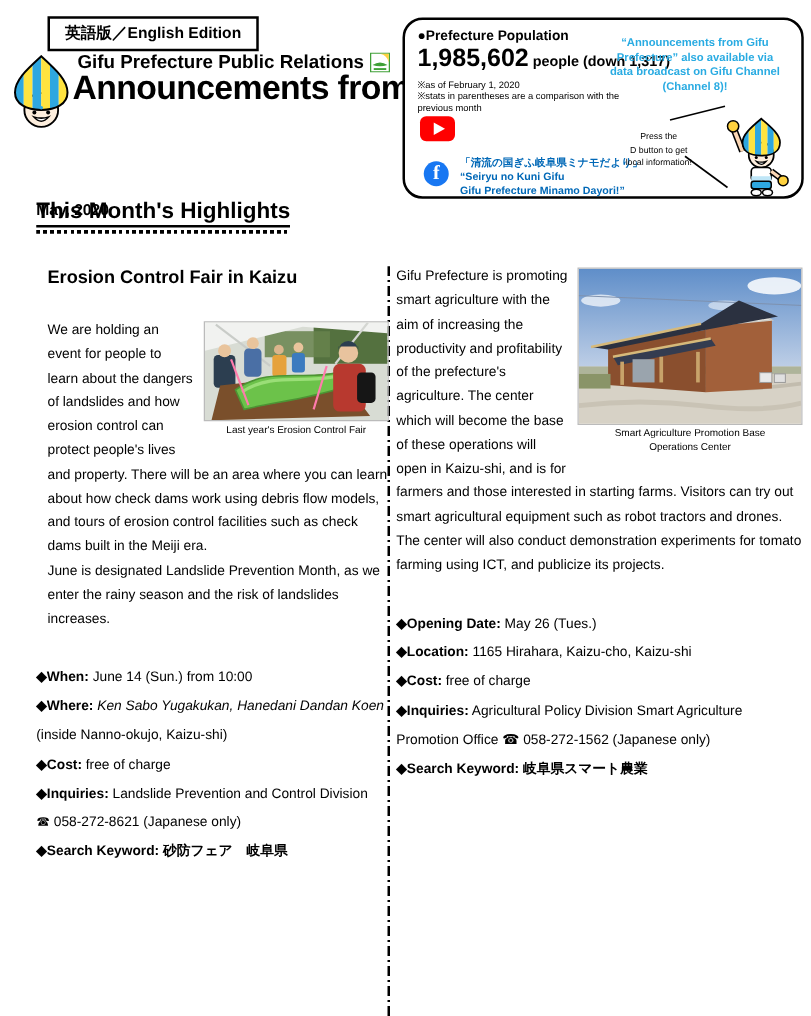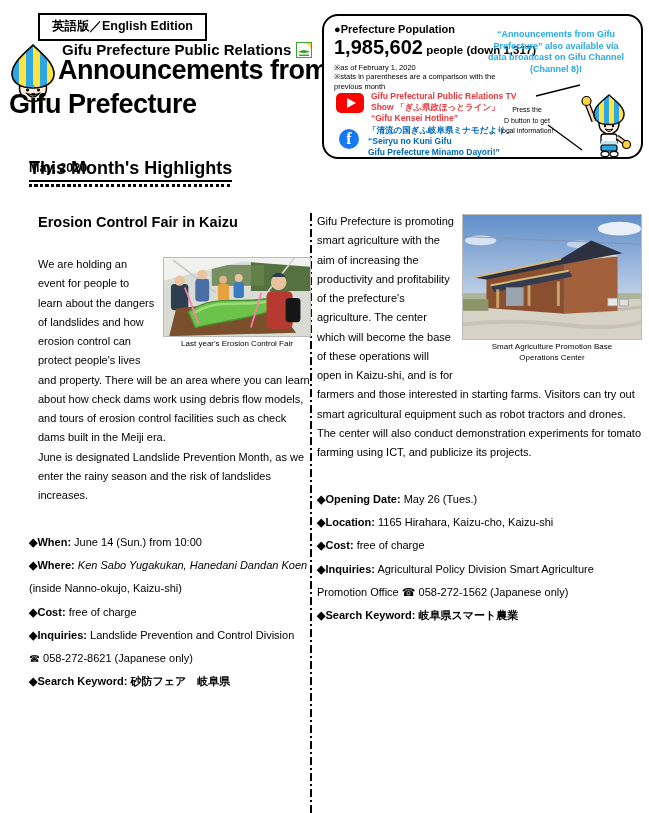--- a/index.html
+++ b/index.html
@@ -119,21 +119,20 @@
     <span>Gifu Prefecture Public Relations</span>
     <svg class="mini-logo" viewBox="0 0 16 16" aria-hidden="true">
       <rect x="0.5" y="0.5" width="15" height="15" fill="#fff" stroke="#3fa037"></rect>
       <path d="M8,1 A9,9 0 0 1 15,8 L15,1 Z" fill="#ffd23f"></path>
       <path d="M2,10 Q8,6 14,10 Q8,12 2,10 Z" fill="#3fa037"></path>
       <rect x="3" y="12.5" width="10" height="1.5" fill="#3fa037"></rect>
     </svg>
   </div>
 
   <div class="title1">Announcements from</div>
-  <div class="title2">Gifu Prefecture</div>
   <div class="issue-date">May, 2020</div>
 
   <div class="highlights-wrap">
     <span class="highlights">This Month's Highlights</span>
     <div class="dotline"></div>
   </div>
 
   <div class="info-box">
     <div class="pop-label">●Prefecture Population</div>
     <div class="pop-line">
@@ -141,23 +140,20 @@
     </div>
     <div class="pop-note1">※as of February 1, 2020</div>
     <div class="pop-note2">※stats in parentheses are a comparison with the previous month</div>
     <div class="broadcast">“Announcements from Gifu
 Prefecture” also available via
 data broadcast on Gifu Channel
 (Channel 8)!</div>
 
     <div class="yt-row">
       <span class="yt-icon"></span>
-      <span class="yt-text">Gifu Prefectural Public Relations TV
-Show 「ぎふ県政ほっとライン」
-“Gifu Kensei Hotline”</span>
     </div>
     <div class="fb-row">
       <span class="fb-icon"></span>
       <span class="fb-text">「清流の国ぎふ岐阜県ミナモだより」
 “Seiryu no Kuni Gifu
 Gifu Prefecture Minamo Dayori!”</span>
     </div>
 
     <div class="dbtn">Press the
 D button to get

